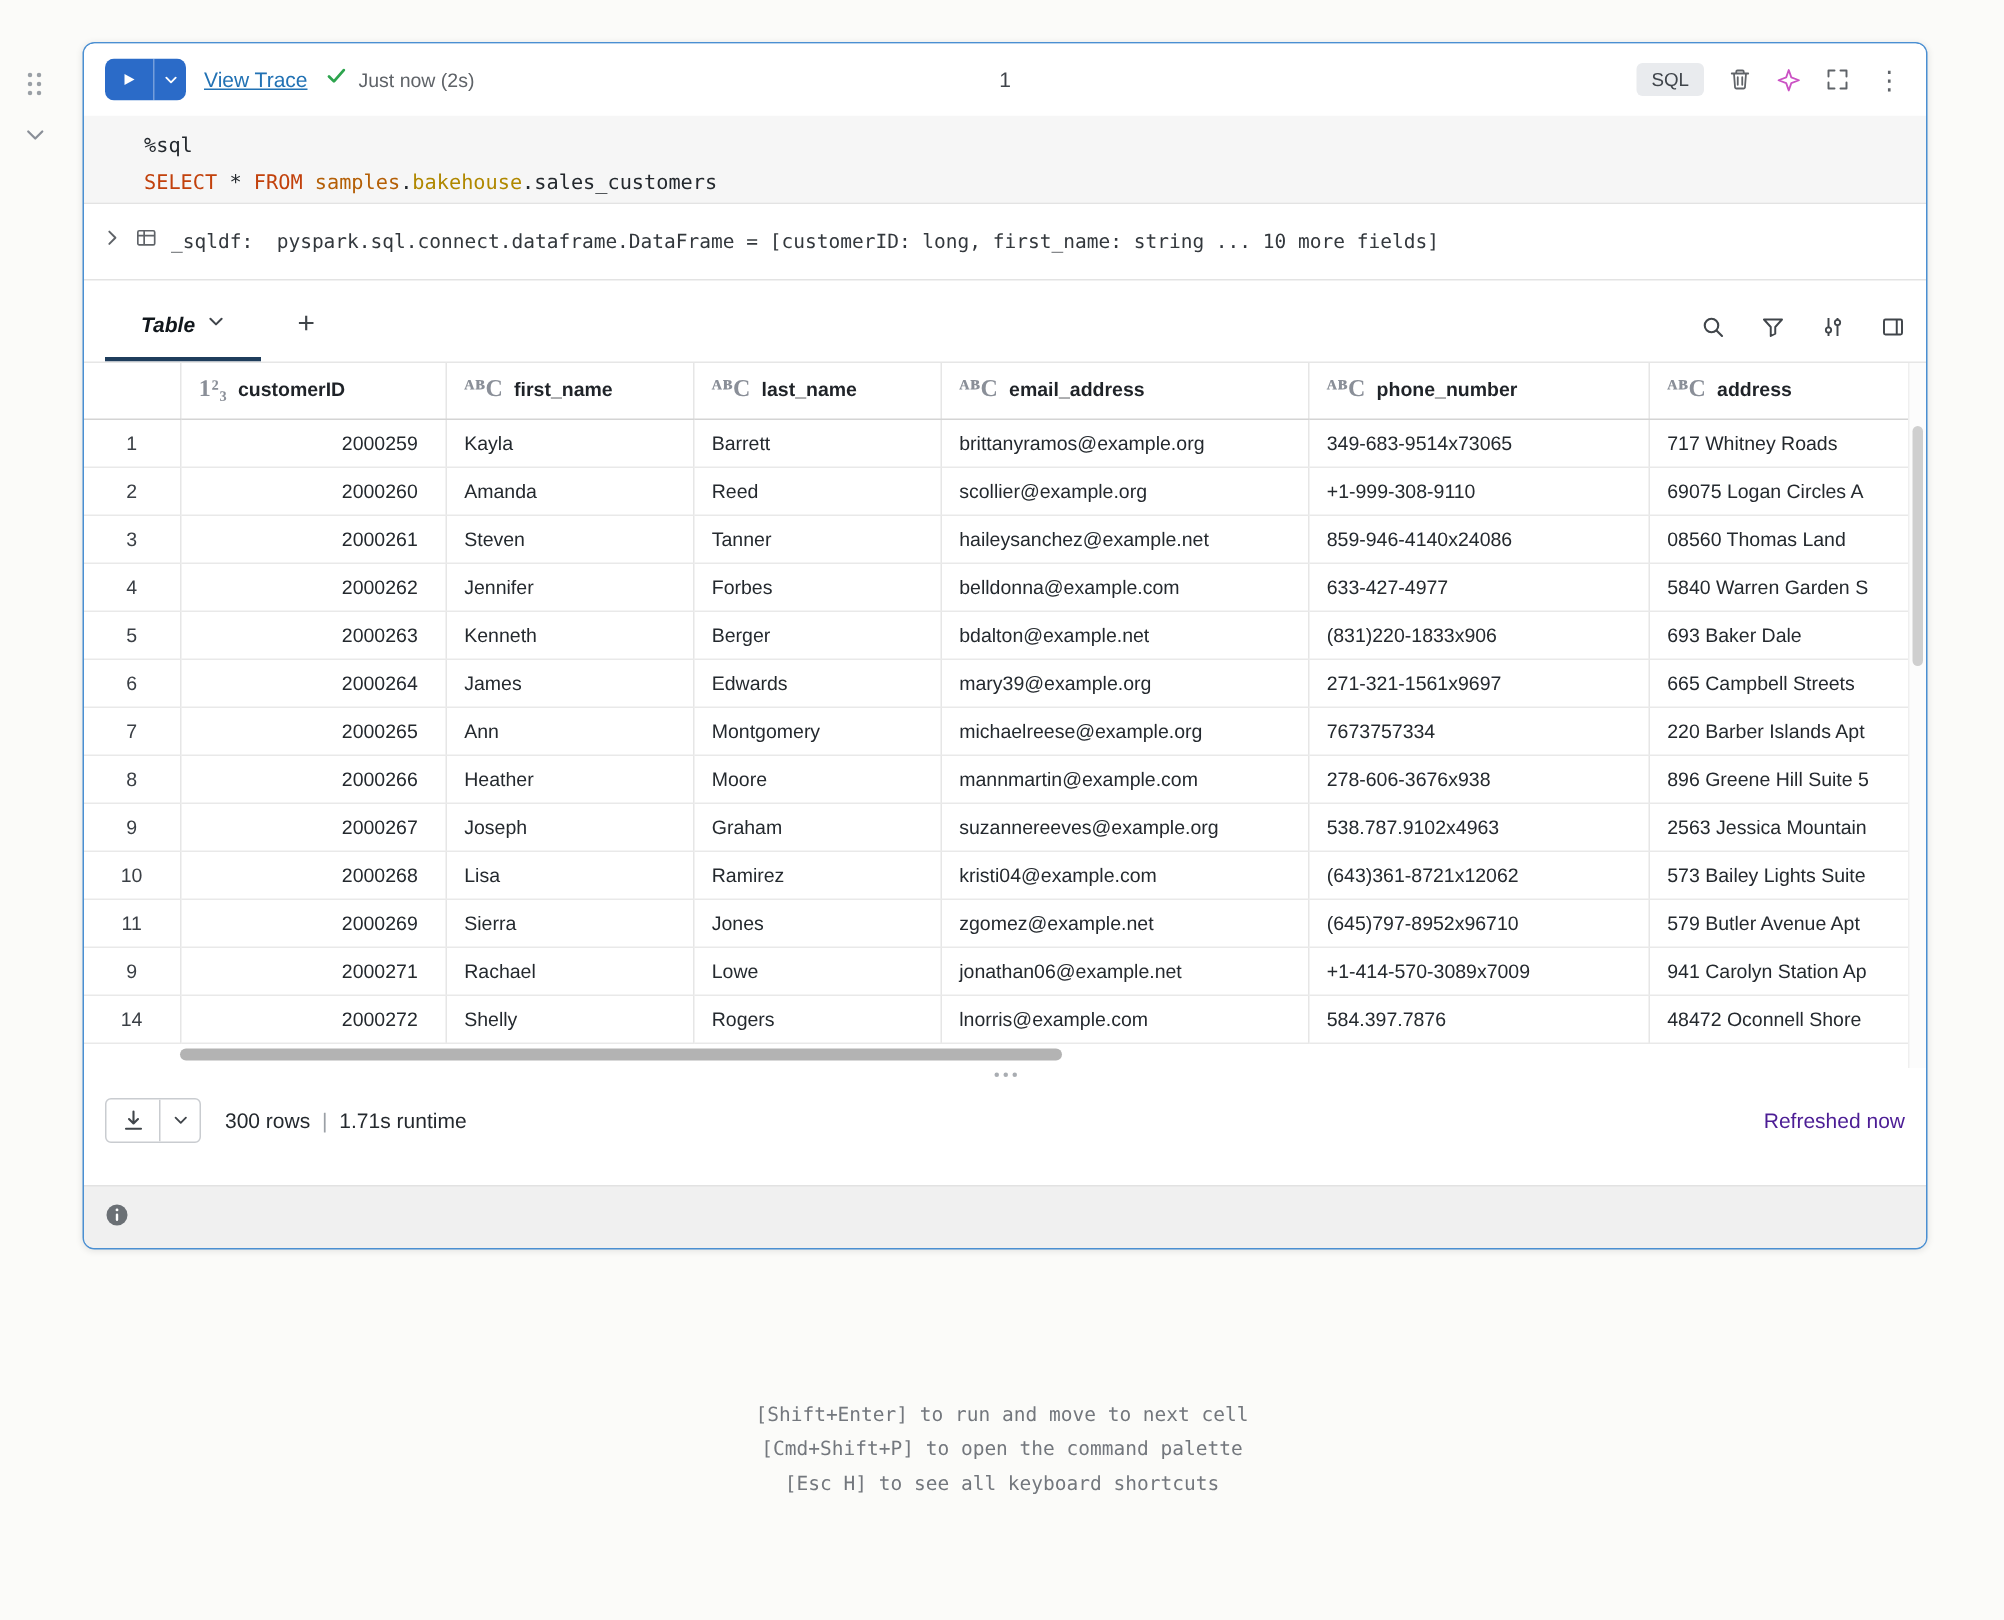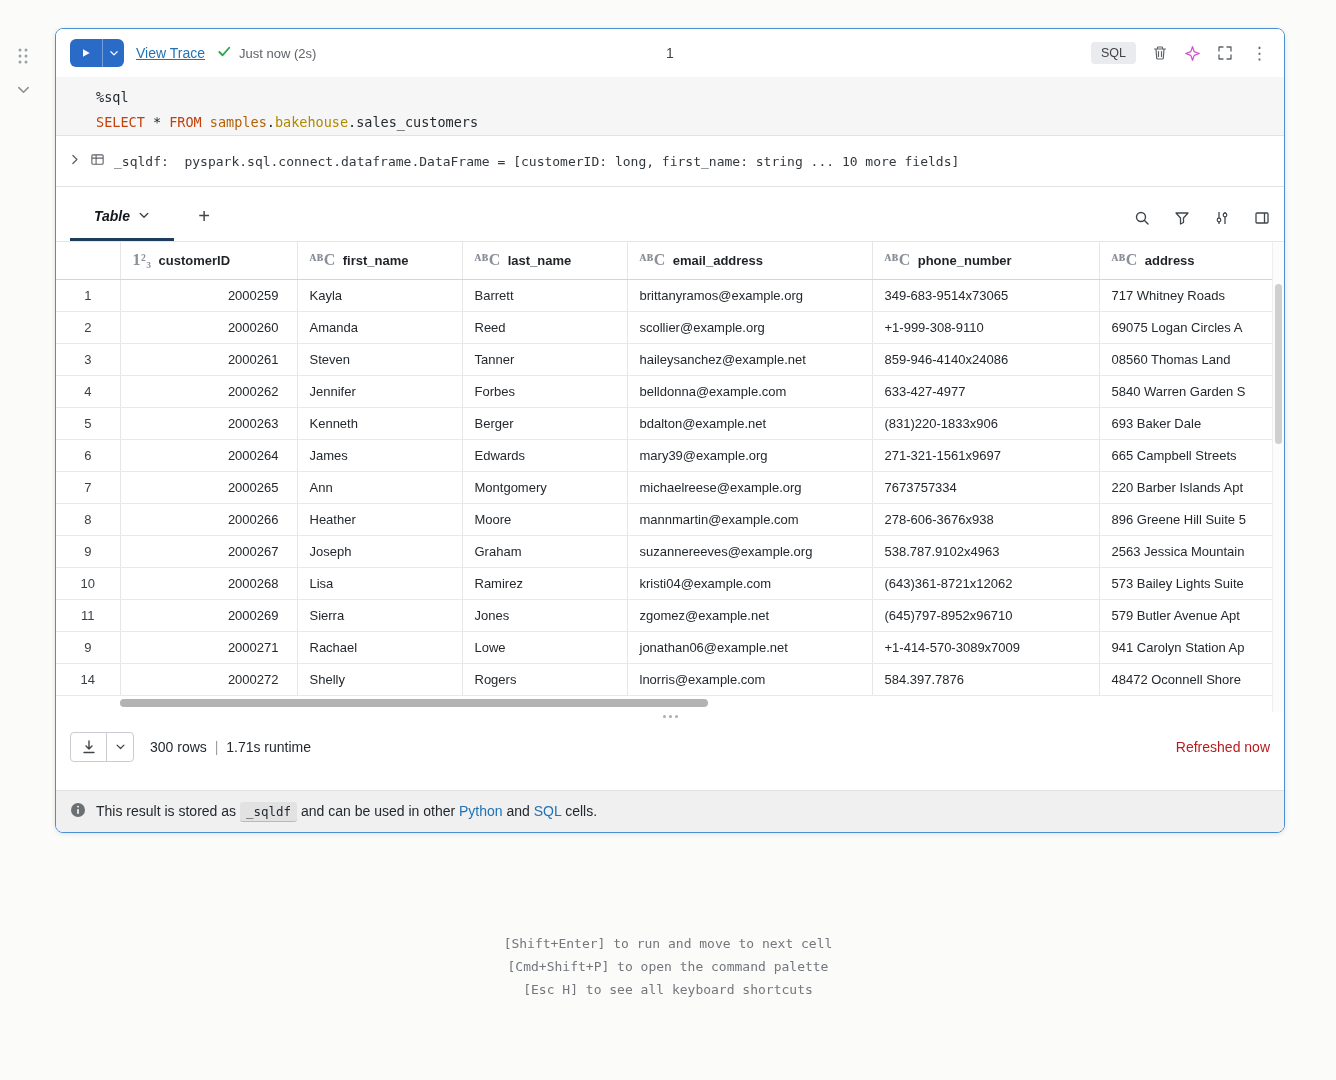--- a/index.html
+++ b/index.html
@@ -78,21 +78,21 @@
   .resize-dots { height:10px; display:flex; justify-content:center; align-items:center; gap:3px; cursor:row-resize; }
   .resize-dots i { width:3px; height:3px; border-radius:50%; background:#a9adb2; display:block; }
 
   
   .result-footer { display:flex; align-items:center; gap:16px; padding:10px 14px 28px 14px; }
   .dl-btn { display:flex; border:1px solid #c9ccd0; border-radius:4px; height:30px; background:#fff; overflow:hidden; }
   .dl-main { width:36px; display:flex; align-items:center; justify-content:center; border-right:1px solid #c9ccd0; cursor:pointer; }
   .dl-caret { width:26px; display:flex; align-items:center; justify-content:center; cursor:pointer; }
   .rowcount { font-size:14px; color:#24292e; }
   .rowcount .sep { color:#9ba0a6; padding:0 4px; }
-  .refreshed { margin-left:auto; font-size:14px; color:#b91c1c; }
+  .refreshed { margin-left:auto; font-size:14px; color:#4c1d95; }
 
   
   .info-bar { display:flex; align-items:center; gap:10px; background:#f0f0f0; border-top:1px solid #e2e2e2; padding:11px 14px; font-size:14px; color:#24292e; }
   .code-chip { font-family:"DejaVu Sans Mono", monospace; font-size:12.5px; background:#e2e2e2; border-radius:3px; padding:2px 6px; border-bottom:1px solid #b9b9b9; color:#24292e; }
   .link { color:#2272b4; cursor:pointer; }
 
   
   .hints { position:absolute; top:932px; left:0; width:100%; text-align:center; font-family:"DejaVu Sans Mono", monospace; font-size:13px; color:#73777d; line-height:23px; }
 </style>
 </head>
@@ -401,29 +401,20 @@
   </div>
 
   <div class="info-bar">
     <span>
       <svg width="16" height="16" viewBox="0 0 16 16">
           <circle cx="8" cy="8" r="7" fill="#6b7075"></circle>
           <rect x="7.2" y="7" width="1.6" height="5" rx="0.8" fill="#fff"></rect>
           <circle cx="8" cy="4.6" r="0.95" fill="#fff"></circle>
         </svg>
     </span>
-    <span>
-      <span>This result is stored as</span>
-      <span class="code-chip">_sqldf</span>
-      <span>and can be used in other</span>
-      <span class="link">Python</span>
-      <span>and</span>
-      <span class="link">SQL</span>
-      <span>cells.</span>
-    </span>
   </div>
 </div>
 
 <div class="hints">
     <div>[Shift+Enter] to run and move to next cell</div>
     <div>[Cmd+Shift+P] to open the command palette</div>
     <div>[Esc H] to see all keyboard shortcuts</div>
   </div>
 
 </body></html>

